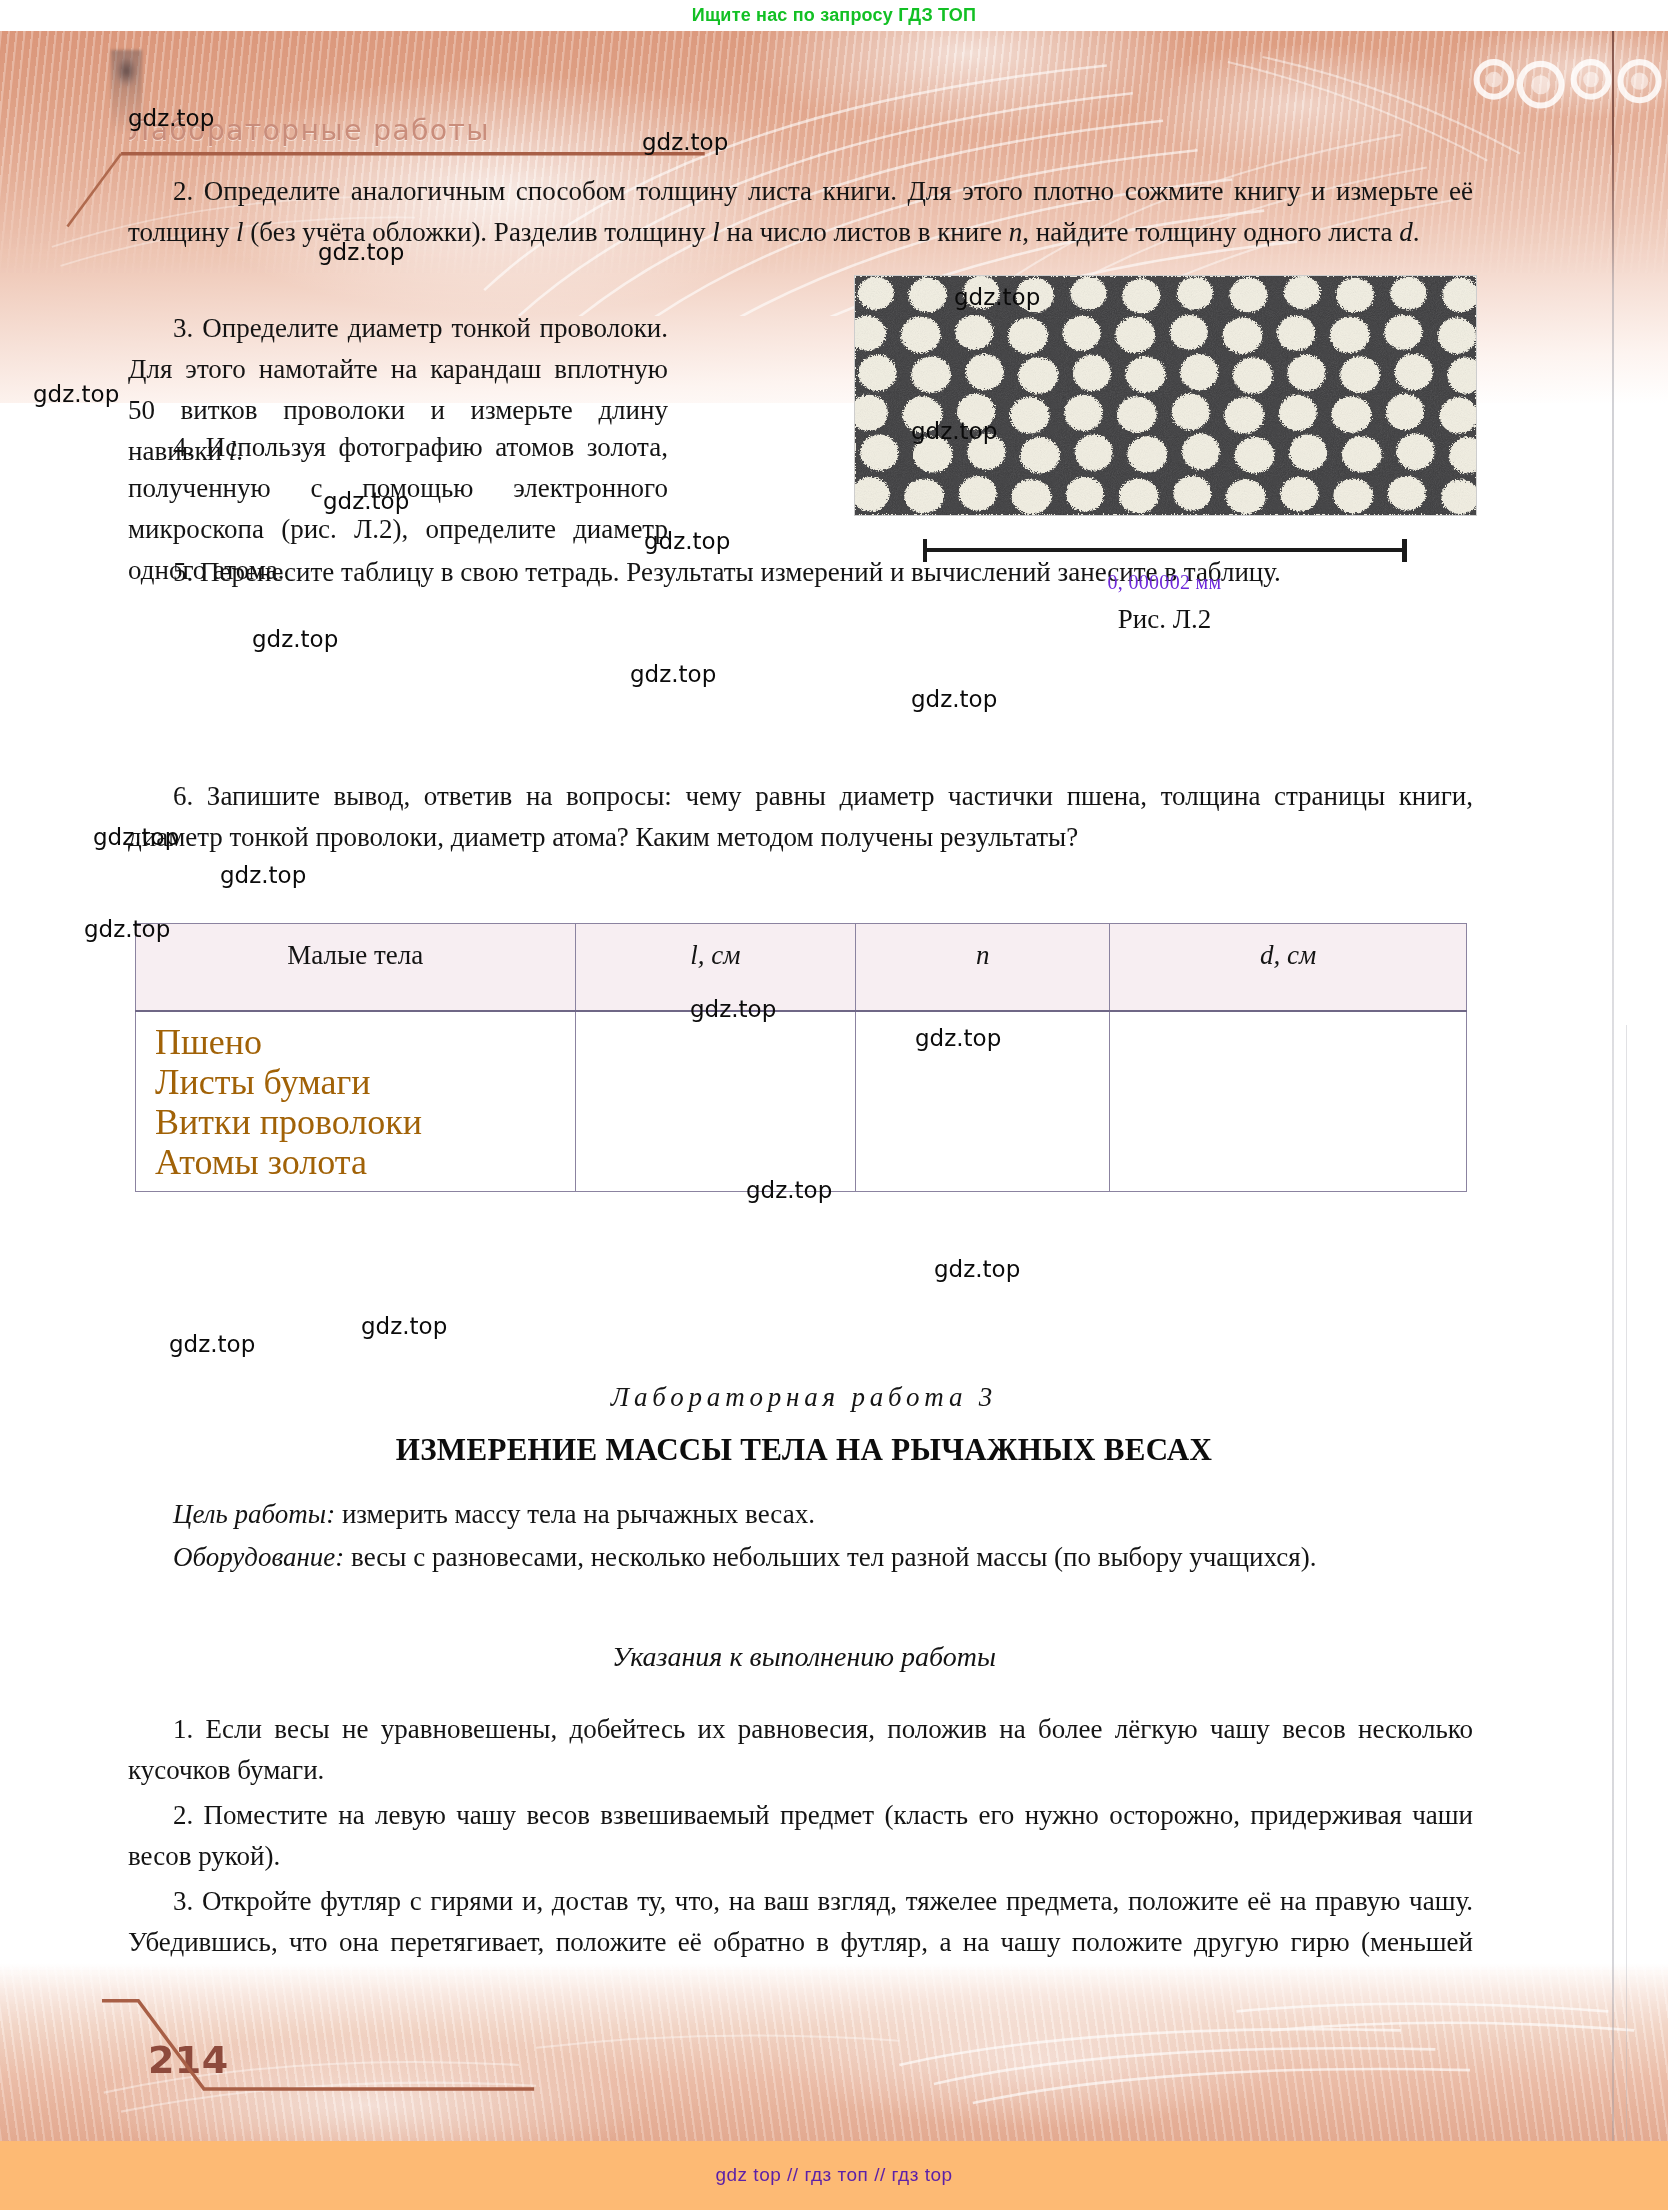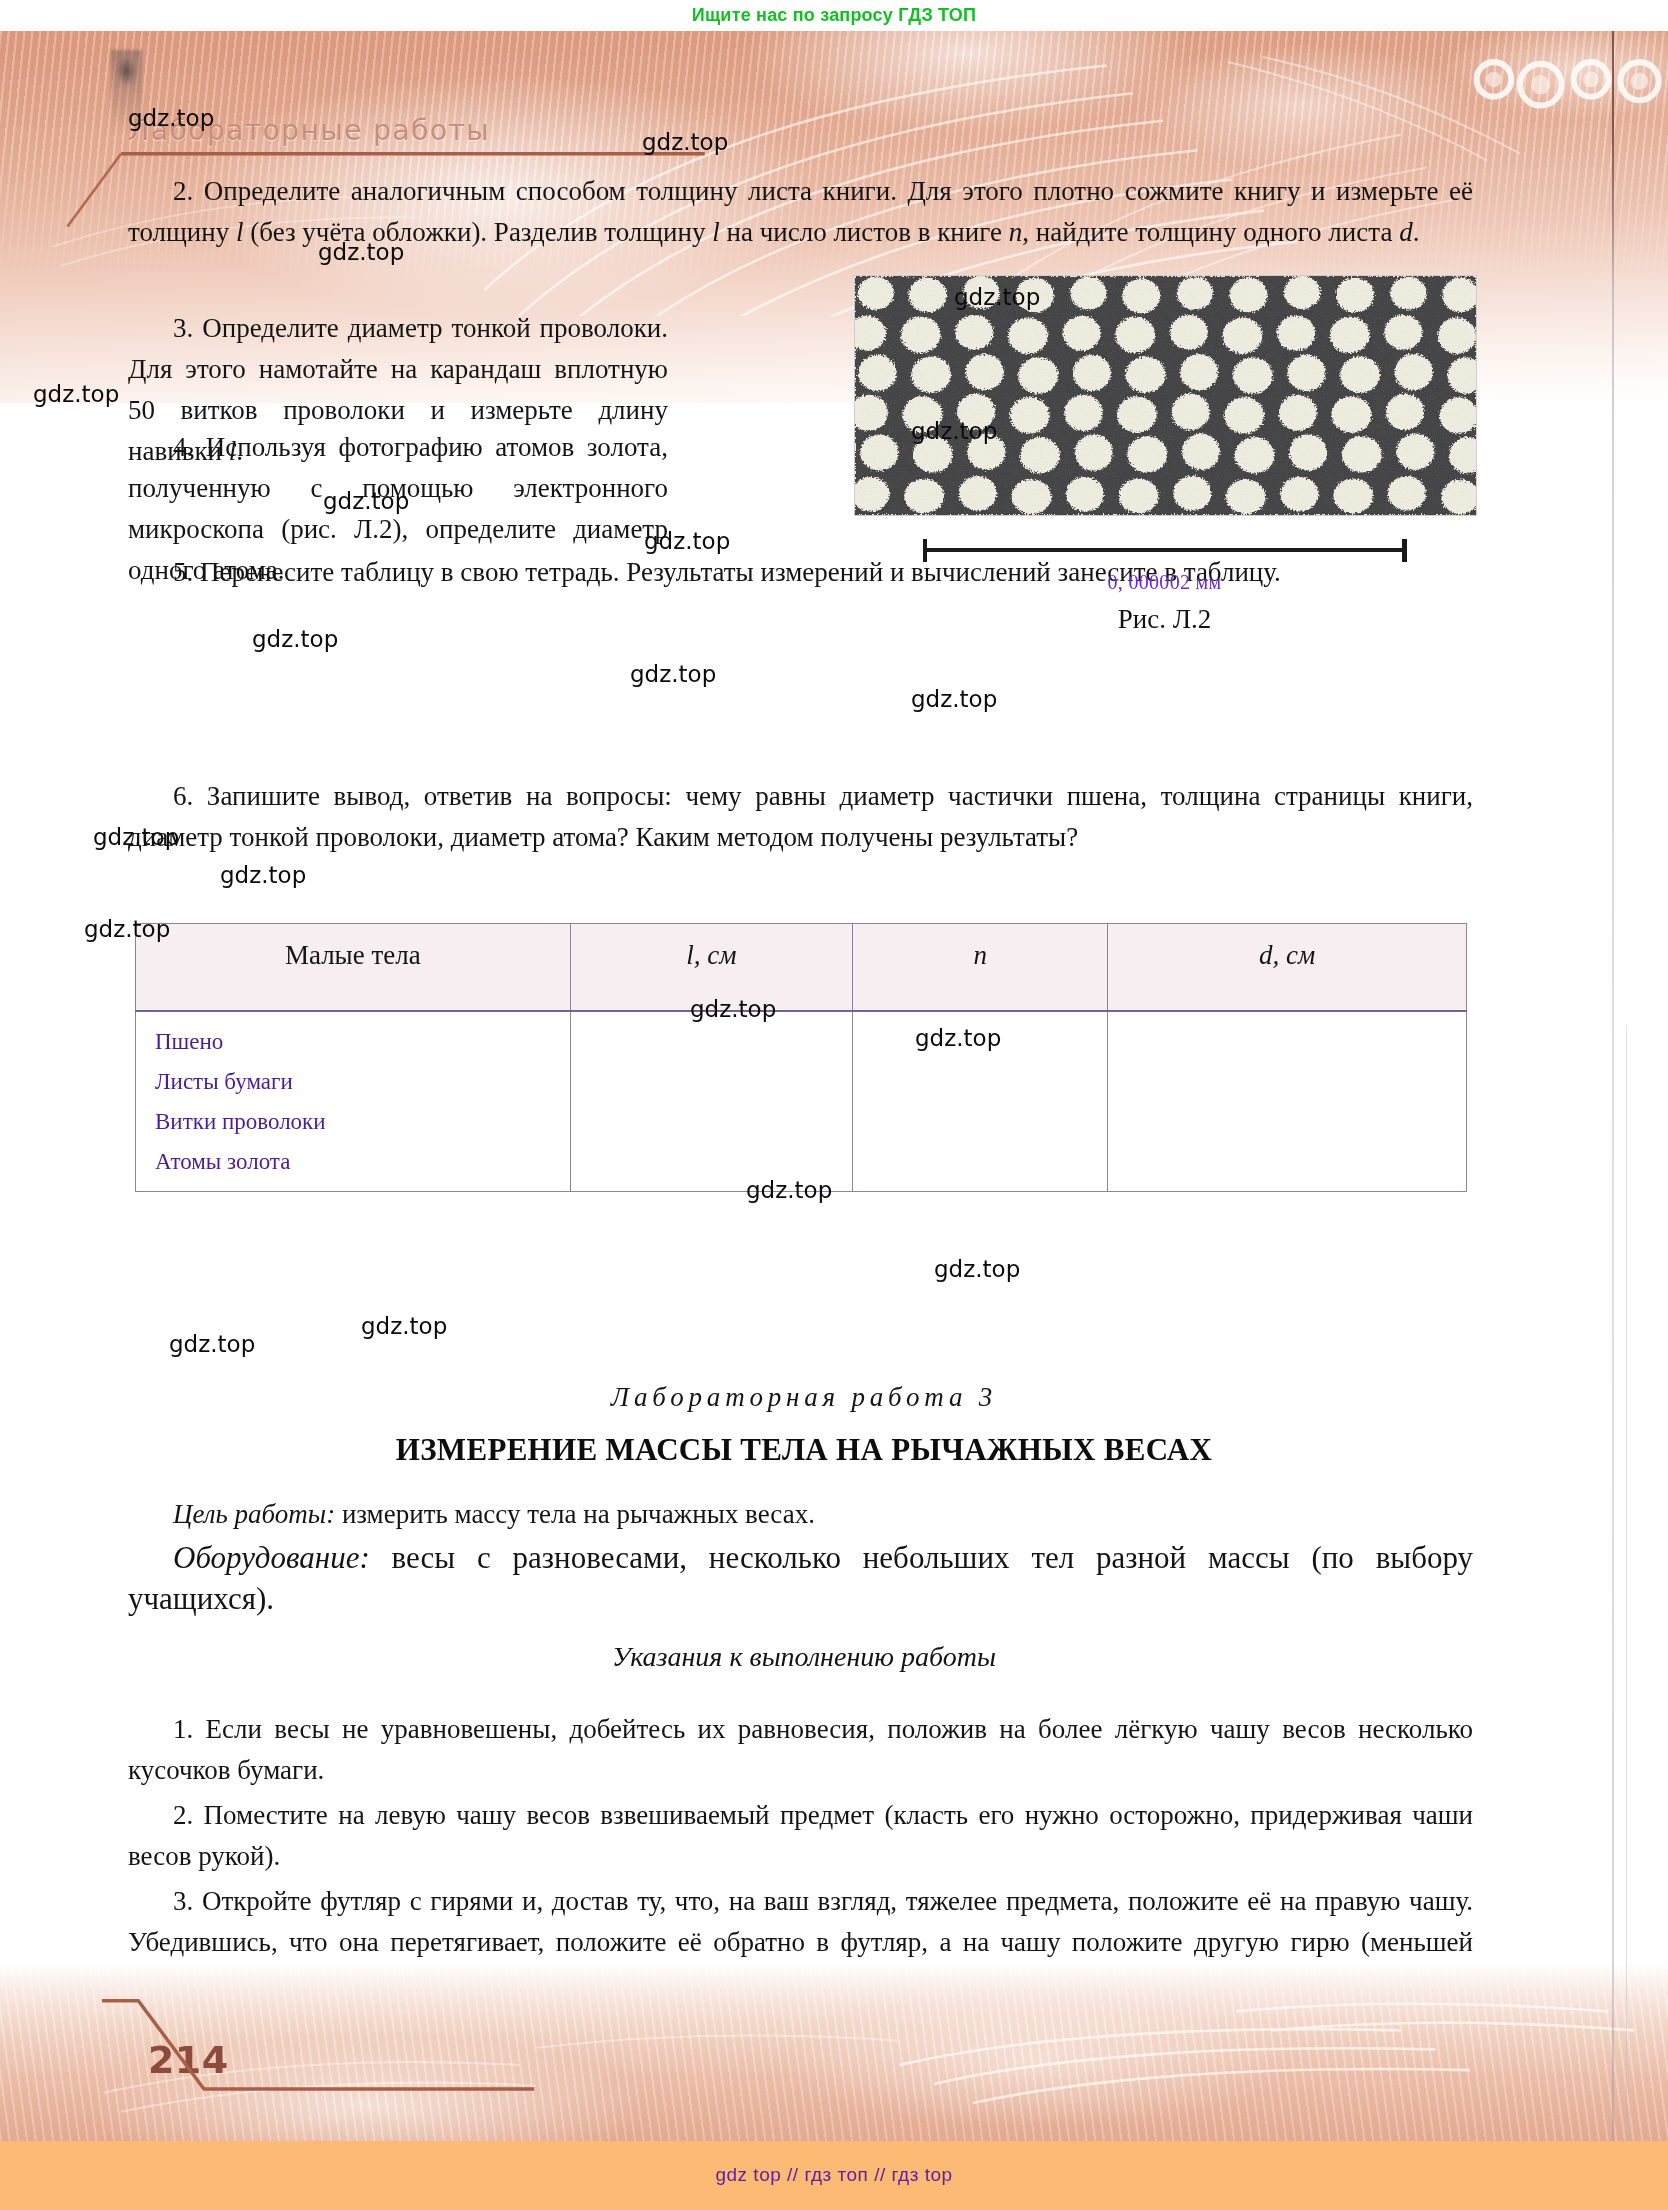--- a/index.html
+++ b/index.html
@@ -165,21 +165,21 @@
     height:54px;
     font-weight:400;
     font-size:27px;color:#141414;
     text-align:center;
     border-bottom:2.6px solid #6f6786;
   }
   #data-table thead th i{font-style:italic;}
   #data-table tbody td{height:134px;}
   #data-table tbody td.names{
     padding:10.4px 0 8.6px 19px;
-    font-size:23px;line-height:40px;color:#4c1d95;
+    font-size:36px;line-height:40px;color:#a16207;
     text-align:left;
     margin-top:20px;
   }
   .col-name{width:441px;}
   .col-l{width:277px;}
   .col-n{width:249px;}
   .col-d{width:363px;}
 
   
   #lab-kicker{
@@ -189,21 +189,21 @@
   #lab-title{
     position:absolute;left:0;top:1401px;width:1608px;text-align:center;
     font-size:31px;font-weight:700;color:#0d0d0d;letter-spacing:0.3px;
   }
   #lab-goal{
     position:absolute;left:128px;top:1463px;width:1345px;
     font-size:27px;line-height:41px;color:#141414;text-indent:45px;
   }
   #lab-equipment{
     position:absolute;left:128px;top:1506px;width:1345px;
-    font-size:31px;line-height:41px;color:#141414;text-align:justify;text-indent:45px;
+    font-size:27px;line-height:41px;color:#141414;text-align:justify;text-indent:45px;
   }
   #lab-goal i,#lab-equipment i{font-style:italic;}
   #instructions-heading{
     position:absolute;left:0;top:1610px;width:1608px;text-align:center;
     font-size:28px;font-style:italic;color:#131313;
   }
   #step-1{position:absolute;left:128px;top:1678px;width:1345px;text-indent:45px;}
   #step-2{position:absolute;left:128px;top:1764px;width:1345px;text-indent:45px;}
   #step-3{position:absolute;left:128px;top:1850px;width:1345px;text-indent:45px;}
 

